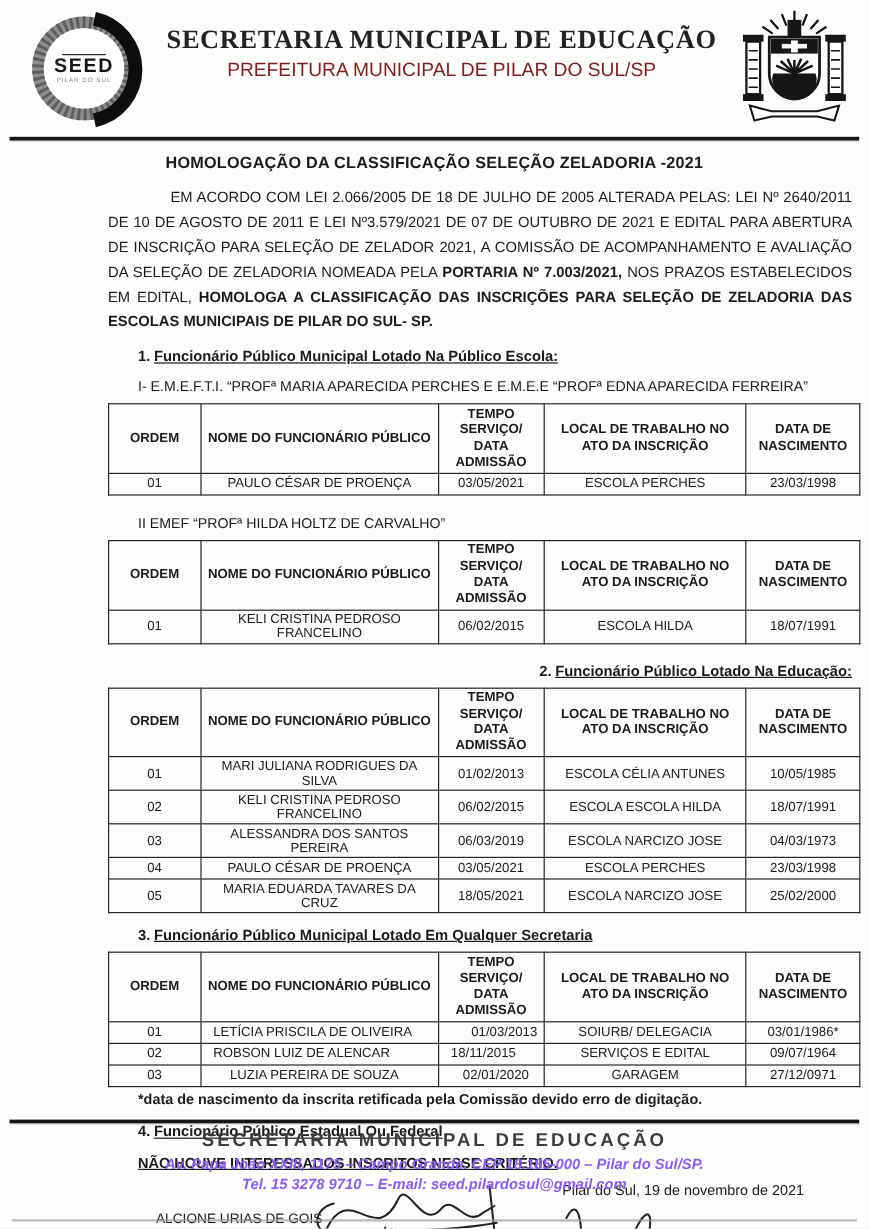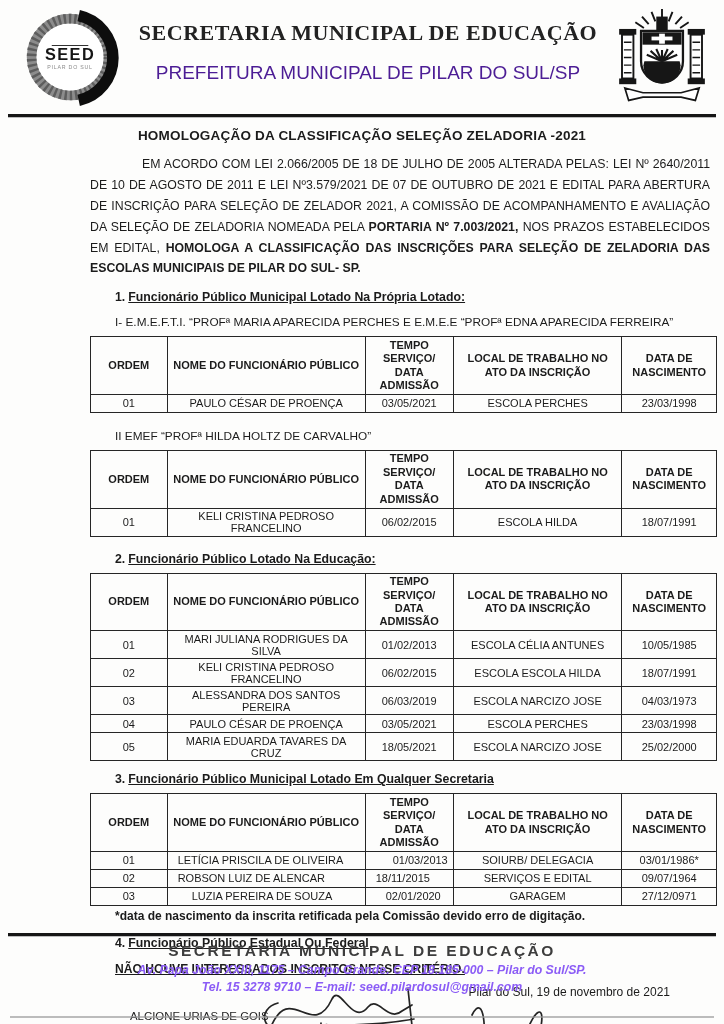--- a/index.html
+++ b/index.html
@@ -9,21 +9,21 @@
     font-family:"Liberation Sans", sans-serif; color:#1b1b1b;
     position:relative; overflow:hidden;
   }
   
   .hdr { display:flex; align-items:flex-start; padding:8px 14px 0 20px; }
   .hdr-center { flex:1; text-align:center; padding-top:12px; }
   .org-title {
     font-family:"Liberation Serif", serif; font-weight:bold; font-size:22px;
     letter-spacing:0.5px; color:#222;
   }
-  .org-sub { font-size:19px; font-weight:500; margin-top:16px; color:#4c1d95; }
+  .org-sub { font-size:16px; font-weight:500; margin-top:4px; color:#7f1d1d; }
   .logo-svg { width:102px; height:100px; }
   .coat-svg { width:96px; height:100px; }
   .rule-thick { height:3px; background:#161616; margin:6px 8px 0 8px; box-shadow:0 1px 0 rgba(0,0,0,.25); }
   
   .doc-title { text-align:center; font-weight:bold; font-size:13.5px; margin-top:11px; letter-spacing:0.2px; }
   .intro {
     margin:11px 14px 0 90px; font-size:12.3px; line-height:1.7;
     text-align:justify; text-indent:52px;
   }
   .sec-head { margin:11px 14px 0 115px; font-size:12.3px; font-weight:bold; }
@@ -98,21 +98,21 @@
     </svg>
   </div>
 
   <div class="rule-thick"></div>
 
   <div class="doc-title">HOMOLOGAÇÃO DA CLASSIFICAÇÃO  SELEÇÃO ZELADORIA -2021</div>
 
   <p class="intro"><span>EM ACORDO COM LEI 2.066/2005 DE 18 DE JULHO DE 2005 ALTERADA PELAS: LEI Nº 2640/2011 DE 10 DE AGOSTO DE 2011 E LEI Nº3.579/2021 DE 07 DE OUTUBRO DE 2021 E EDITAL PARA ABERTURA DE INSCRIÇÃO PARA SELEÇÃO DE ZELADOR 2021, A COMISSÃO DE ACOMPANHAMENTO E AVALIAÇÃO DA SELEÇÃO DE ZELADORIA NOMEADA PELA </span><b>PORTARIA Nº 7.003/2021,</b><span> NOS PRAZOS ESTABELECIDOS EM EDITAL, </span><b>HOMOLOGA A CLASSIFICAÇÃO DAS INSCRIÇÕES PARA SELEÇÃO DE ZELADORIA DAS ESCOLAS MUNICIPAIS DE PILAR DO SUL- SP.</b></p>
 
   <div class="sec-head">
-    <span class="sec-num">1.</span><span class="sec-txt">Funcionário Público Municipal Lotado Na Própria Lotado:</span>
+    <span class="sec-num">1.</span><span class="sec-txt">Funcionário Público Municipal Lotado Na Público Escola:</span>
   </div>
 
   <div class="sub-label">I- E.M.E.F.T.I. “PROFª MARIA APARECIDA PERCHES E E.M.E.E “PROFª EDNA APARECIDA FERREIRA”</div>
 
   <table class="doc-table">
     <colgroup>
         <col class="c-ordem">
         <col class="c-nome">
         <col class="c-tempo">
         <col class="c-local">
@@ -161,21 +161,21 @@
       <tr>
         <td>01</td>
         <td>KELI CRISTINA  PEDROSO FRANCELINO</td>
         <td>06/02/2015</td>
         <td>ESCOLA HILDA</td>
         <td>18/07/1991</td>
       </tr>
     </tbody>
   </table>
 
-  <div class="sec-head" style="margin-top:15px;">
+  <div class="sec-head" style="margin-top:15px;text-align:right;">
     <span class="sec-num">2.</span><span class="sec-txt">Funcionário Público Lotado Na Educação:</span>
   </div>
 
   <table class="doc-table">
     <colgroup>
         <col class="c-ordem">
         <col class="c-nome">
         <col class="c-tempo">
         <col class="c-local">
         <col class="c-data">

